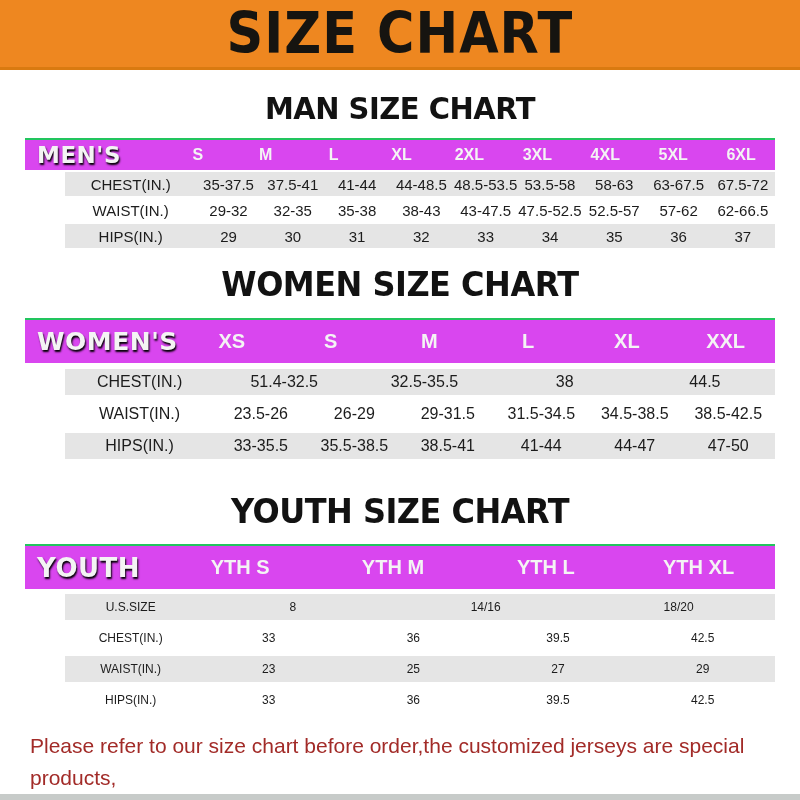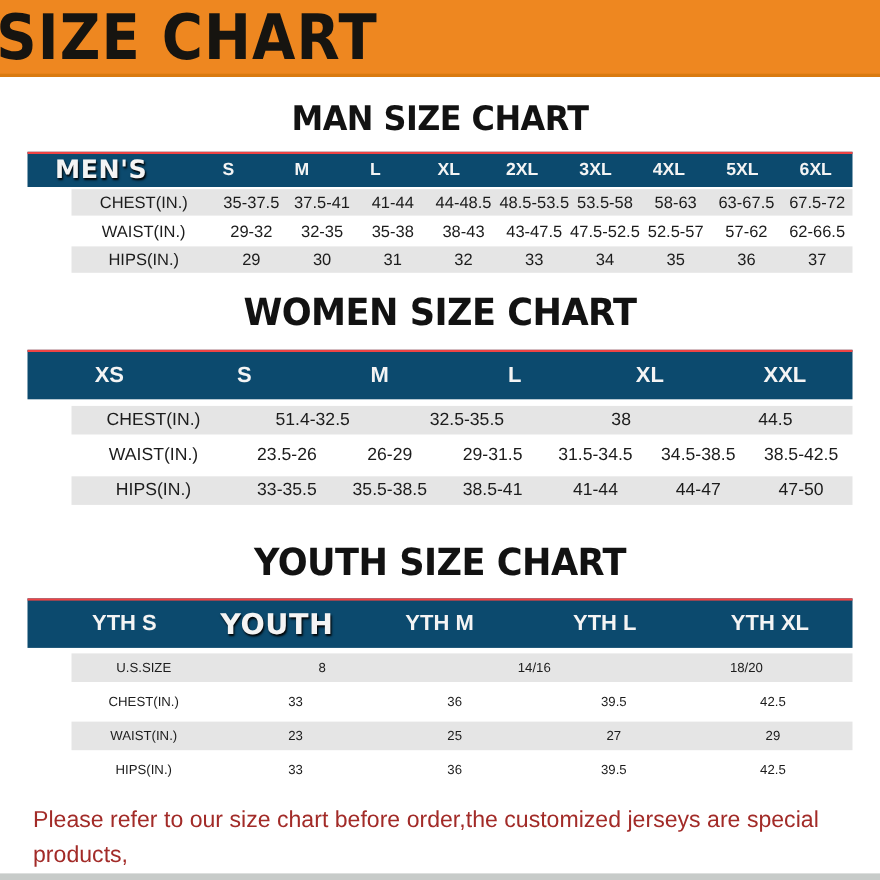--- a/index.html
+++ b/index.html
@@ -11,21 +11,21 @@
     position: relative;
   }
 
   
   .banner {
     height: 70px;
     background: #EE8720;
     border-bottom: 3px solid #d97a10;
     display: flex;
     align-items: center;
-    justify-content: flex-start;
+    justify-content: center;
   }
   .banner-title {
     font-family: "DejaVu Sans", sans-serif;
     font-weight: bold;
     font-size: 50px;
     color: #161410;
     letter-spacing: 1px;
     transform: scale(1.02, 1.14);
     line-height: 1;
   }
@@ -58,25 +58,24 @@
     align-items: center;
     justify-content: center;
     text-align: center;
     color: #1c1c1c;
   }
   .t-row .label-cell {
     flex: 0 0 var(--labelw);
     justify-content: center;
   }
   .t-row.header {
-    background: #0c4a6e;
+    background: #d946ef;
     color: #ffffff;
     height: var(--barh);
-    border-top: 2px solid #ef4444;
-    padding-left: 13px;
+    border-top: 2px solid #22c55e;
   }
   .t-row.header .cell { color: #f4f4f4; font-weight: bold; }
   .t-row.header .corner {
     justify-content: flex-start;
     padding-left: 12px;
     font-family: "DejaVu Sans", sans-serif;
     letter-spacing: 0.5px;
     text-shadow: 1px 2px 2px #000;
   }
   .t-row.data { height: var(--rowh); background: #ffffff; margin-top: var(--rowgap); margin-left: 40px; }
@@ -169,20 +168,21 @@
         <div class="cell value">36</div>
         <div class="cell value">37</div>
       </div>
     </div>
 </section>
 
 <section>
   <h2 class="section-heading heading-women">WOMEN SIZE CHART</h2>
   <div class="size-table women">
       <div class="t-row header">
+        <div class="cell label-cell corner">WOMEN'S</div>
         <div class="cell col-head">XS</div>
         <div class="cell col-head">S</div>
         <div class="cell col-head">M</div>
         <div class="cell col-head">L</div>
         <div class="cell col-head">XL</div>
         <div class="cell col-head">XXL</div>
       </div>
       <div class="t-row data shade">
         <div class="cell label-cell">CHEST(IN.)</div>
         <div class="cell value">51.4-32.5</div>
@@ -208,22 +208,22 @@
         <div class="cell value">44-47</div>
         <div class="cell value">47-50</div>
       </div>
     </div>
 </section>
 
 <section>
   <h2 class="section-heading heading-youth">YOUTH SIZE CHART</h2>
   <div class="size-table youth">
       <div class="t-row header">
+        <div class="cell label-cell corner">YOUTH</div>
         <div class="cell col-head">YTH S</div>
-        <div class="cell label-cell corner">YOUTH</div>
         <div class="cell col-head">YTH M</div>
         <div class="cell col-head">YTH L</div>
         <div class="cell col-head">YTH XL</div>
       </div>
       <div class="t-row data shade">
         <div class="cell label-cell">U.S.SIZE</div>
         <div class="cell value">8</div>
         <div class="cell value">14/16</div>
         <div class="cell value">18/20</div>
       </div>

